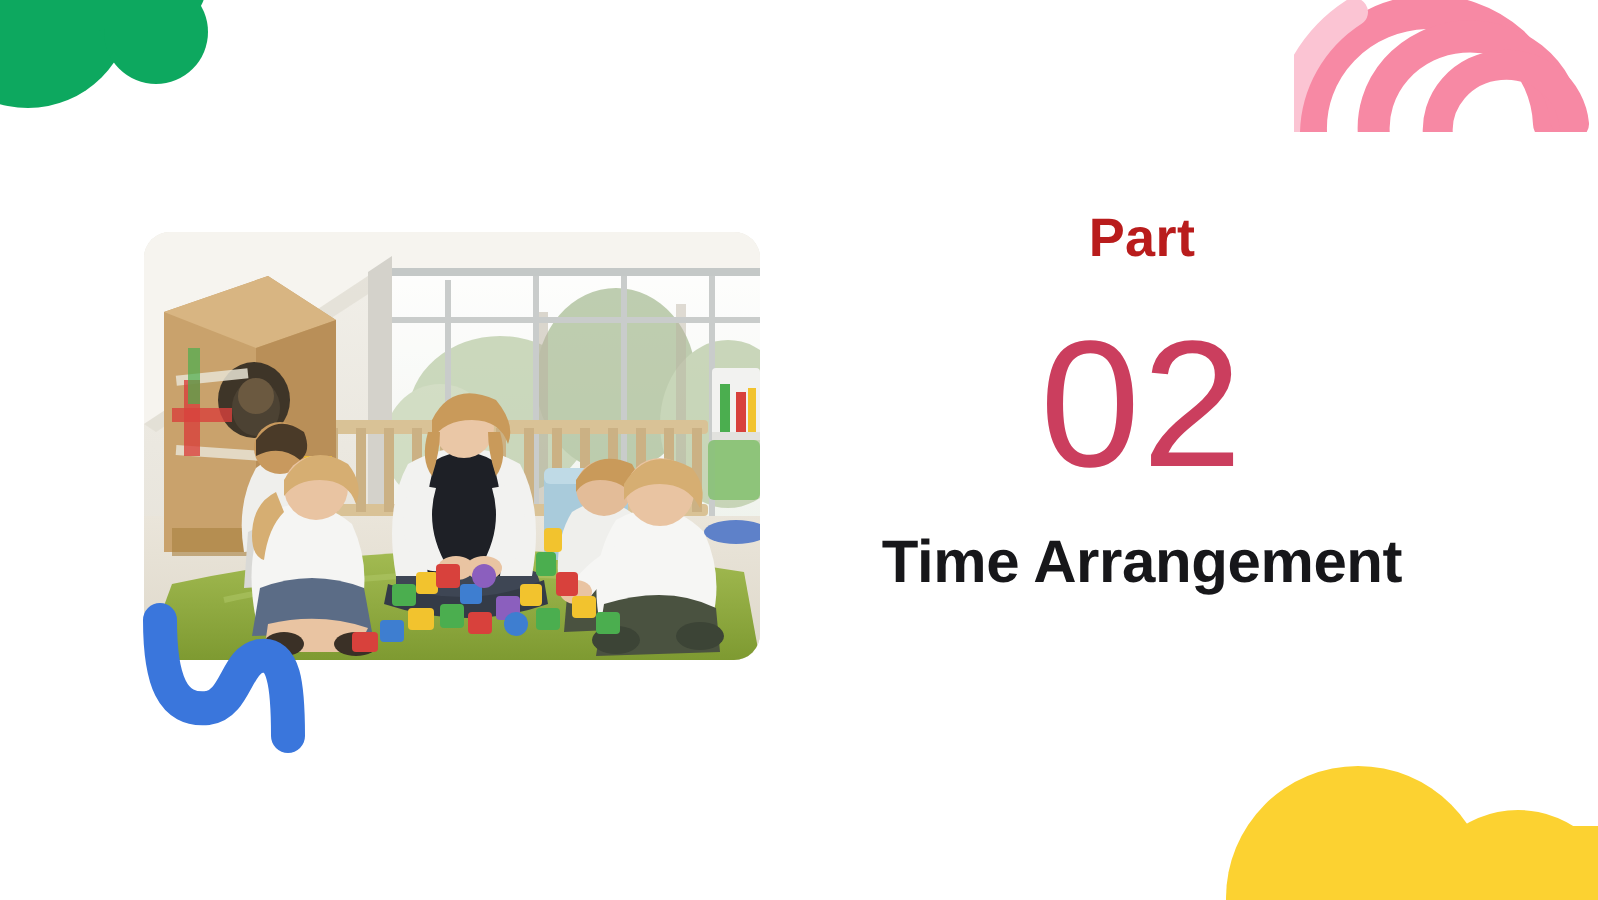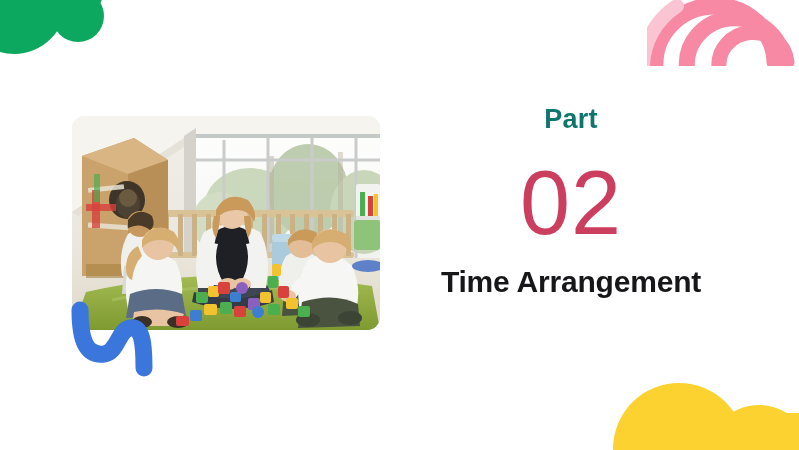--- a/index.html
+++ b/index.html
@@ -44,21 +44,21 @@
   
   #text-col{
     position:absolute;
     left:420px;top:104px;
     width:302px;
     text-align:center;
   }
   #part-label{
     font-size:27px;
     font-weight:bold;
-    color:#0f766e;
+    color:#b91c1c;
     letter-spacing:0.2px;
     line-height:1.15;
     margin:0;
   }
   #part-number{
     font-size:90px;
     font-weight:normal;
     color:#CB3E5E;
     line-height:1;
     letter-spacing:1px;

